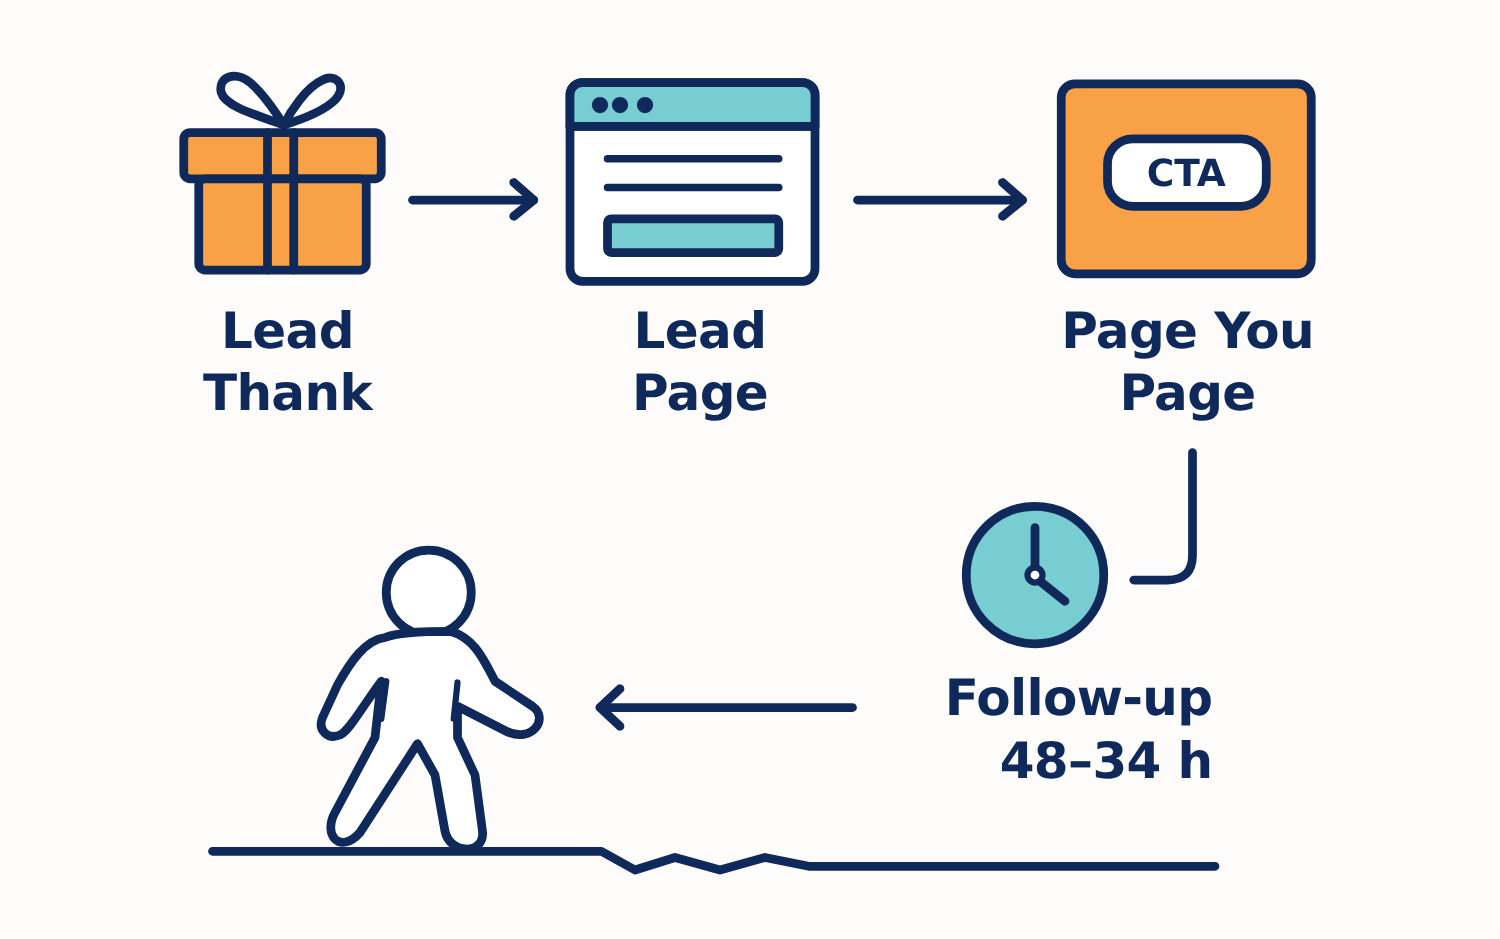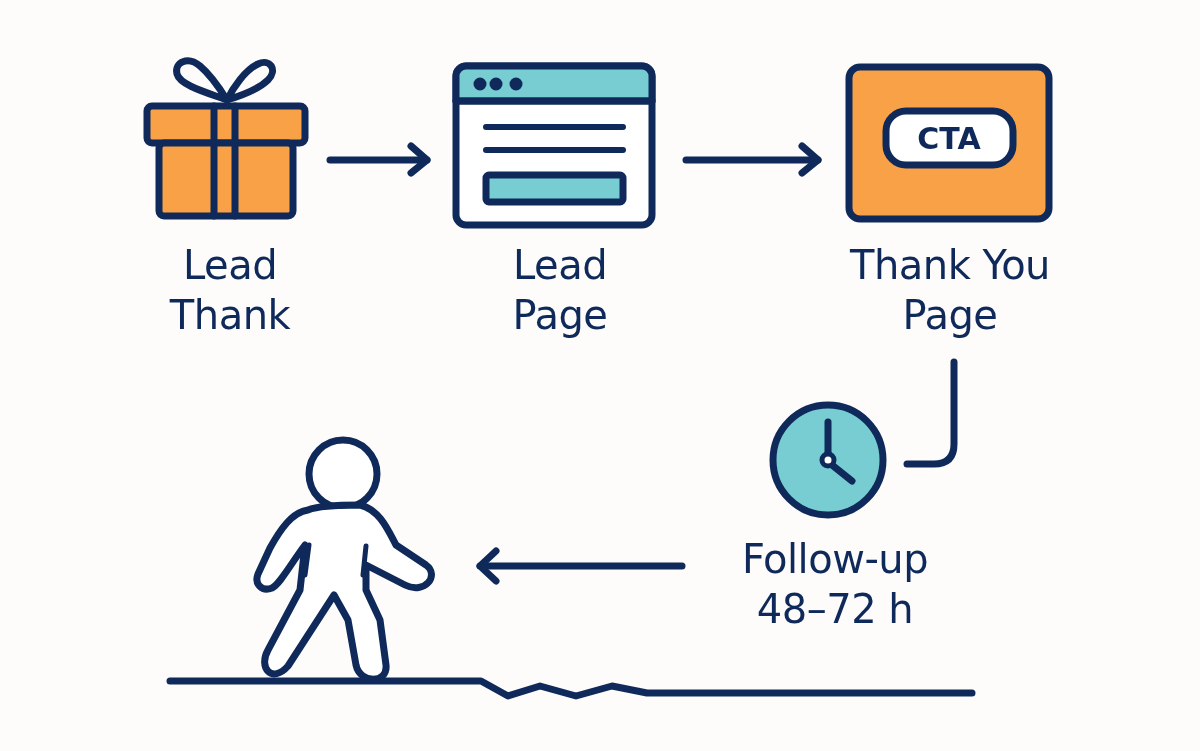--- a/index.html
+++ b/index.html
@@ -17,31 +17,31 @@
     #diagram {
       position: absolute;
       left: 0;
       top: 0;
       width: 1200px;
       height: 751px;
     }
     .label {
       position: absolute;
       color: #0f2a5a;
-      font-weight: normal;
+      font-weight: bold;
       font-size: 40px;
       line-height: 50px;
       text-align: center;
       letter-spacing: -0.5px;
     }
     .label span { display: block; }
     #lbl-magnet { left: 120px; top: 240px; width: 220px; }
     #lbl-page { left: 460px; top: 240px; width: 200px; }
     #lbl-thanks { left: 800px; top: 240px; width: 300px; }
-    #lbl-follow { left: 700px; top: 534px; width: 270px; }
+    #lbl-follow { left: 700px; top: 534px; width: 270px; text-align: right; }
     .cta-text {
       font-family: "DejaVu Sans", "Liberation Sans", sans-serif;
       font-weight: bold;
       font-size: 30px;
       fill: #0f2a5a;
     }
   </style>
 </head>
 <body>
 
@@ -132,19 +132,19 @@
 
 <div class="label" id="lbl-magnet">
   <span>Lead</span>
   <span>Thank</span>
 </div>
 <div class="label" id="lbl-page">
   <span>Lead</span>
   <span>Page</span>
 </div>
 <div class="label" id="lbl-thanks">
-  <span>Thank You</span>
+  <span>Page You</span>
   <span>Page</span>
 </div>
 <div class="label" id="lbl-follow">
   <span>Follow-up</span>
-  <span>48–72 h</span>
+  <span>48–34 h</span>
 </div>
 
 </body></html>

